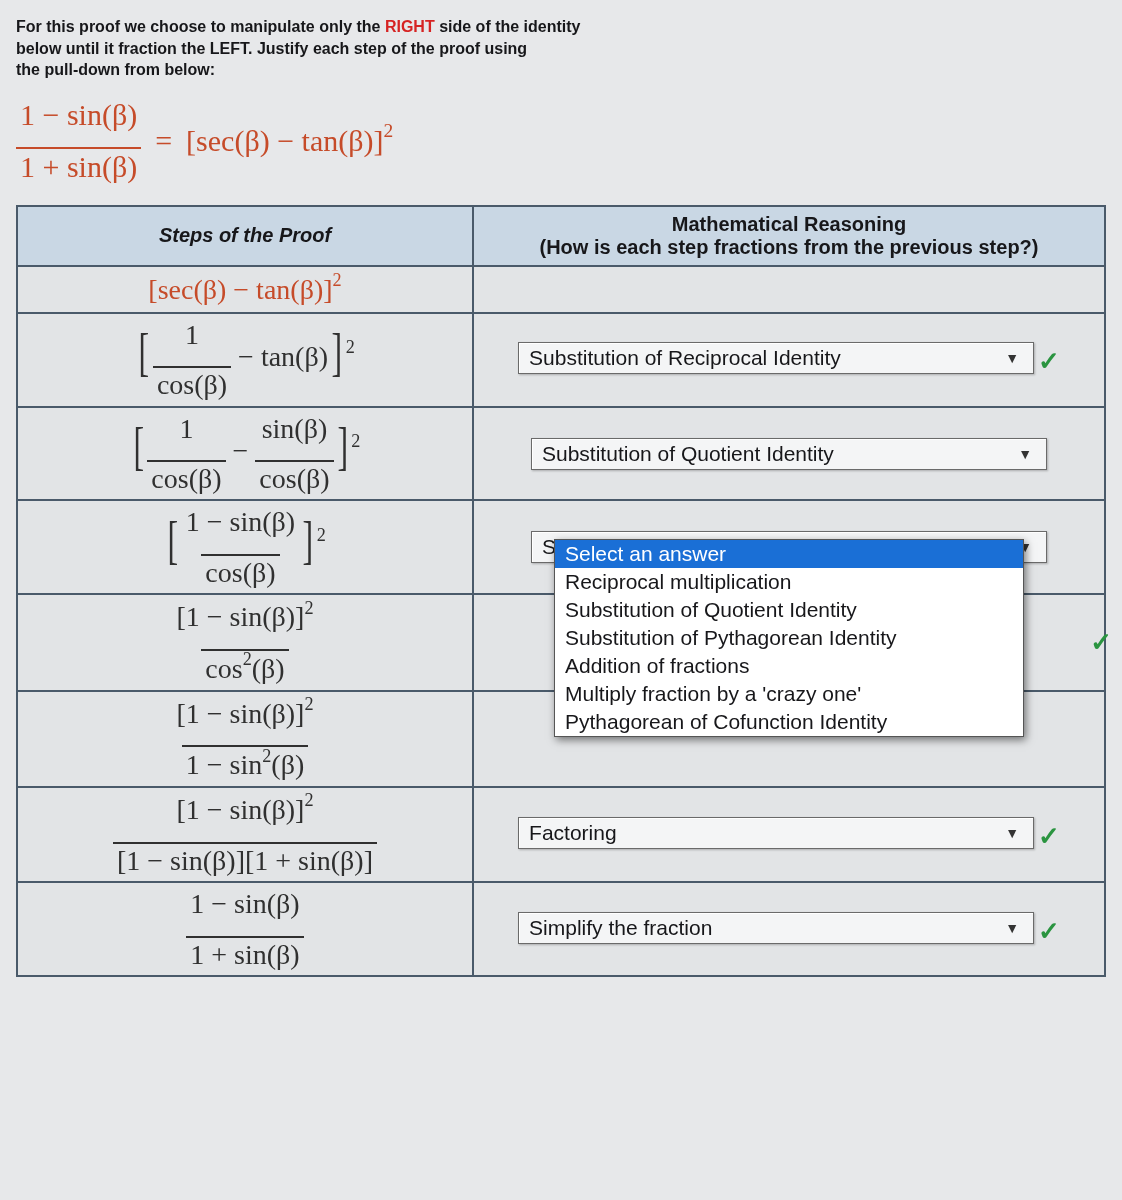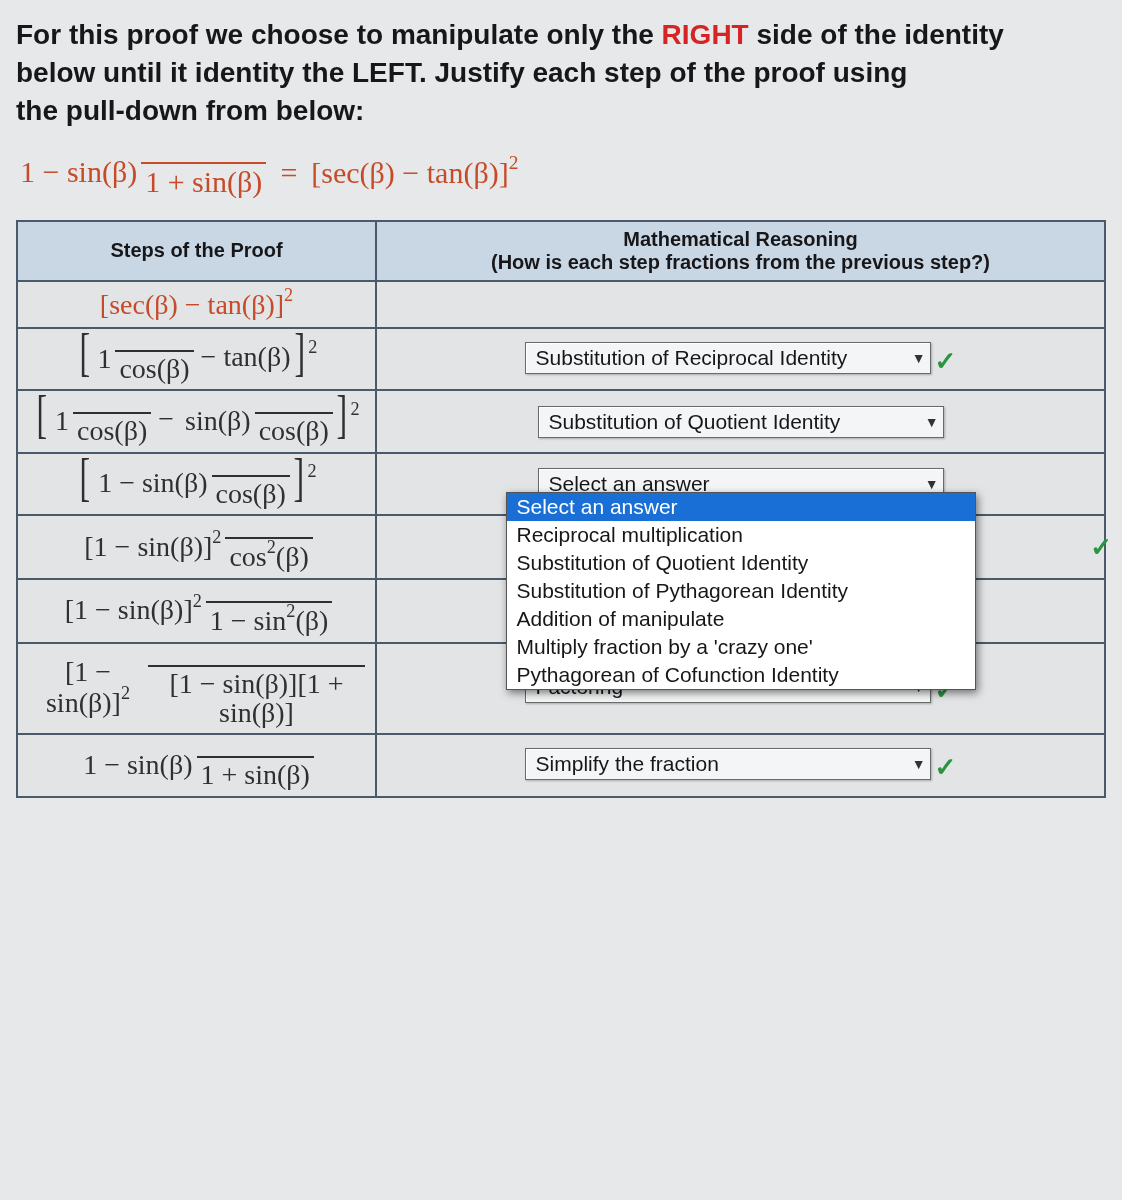--- a/index.html
+++ b/index.html
@@ -6,37 +6,37 @@
   body {
     margin: 0;
     padding: 16px;
     font-family: "Times New Roman", serif;
     background: #e7e8ea;
     color: #17171a;
     width: 1122px;
   }
   .instructions {
     font-family: Verdana, sans-serif;
-    font-size: 28px;
+    font-size: 16px;
     font-weight: bold;
     line-height: 1.35;
     margin-bottom: 18px;
   }
   .red { color: #d62323; }
   .identity {
     font-size: 30px;
     color: #c64b29;
     display: flex;
     align-items: center;
     gap: 14px;
     margin-bottom: 22px;
   }
   .frac {
     display: inline-flex;
-    flex-direction: row;
+    flex-direction: column;
     align-items: center;
     vertical-align: middle;
     line-height: 1.05;
   }
   .frac .num { padding: 0 4px 2px; }
   .frac .den { padding: 2px 4px 0; border-top: 2px solid currentColor; margin-top: 15px; }
   .sup { font-size: 0.65em; vertical-align: super; position: relative; top: -0.15em; }
   table.proof {
     border-collapse: collapse;
     width: 100%;
@@ -47,39 +47,39 @@
     border: 2px solid #4a5a6a;
     padding: 6px 10px;
     vertical-align: middle;
   }
   table.proof th {
     background: #c9d7e4;
     font-family: Verdana, sans-serif;
     font-weight: bold;
     font-size: 20px;
   }
-  .step-col { width: 359px; }
+  .step-col { width: 456px; font-style: italic; }
   .step {
     font-size: 28px;
     color: #303030;
     text-align: center;
     line-height: 1.1;
   }
   .step.red { color: #c64b29; }
   .reason-cell { position: relative; text-align: center; }
   .select {
     display: inline-flex;
     align-items: center;
     justify-content: space-between;
     border: 1px solid #6a6a6a;
     background: #f4f5f6;
     font-family: Arial, sans-serif;
     font-size: 21px;
-    padding: 3px 4px 3px 10px;
-    width: 406px;
+    padding: 3px 14px 3px 10px;
+    width: 516px;
     cursor: pointer;
     box-shadow: inset 1px 1px 0 #fff, 1px 1px 2px rgba(0,0,0,0.25);
   }
   .select .arrow {
     font-size: 14px;
     color: #333;
   }
   .check {
     color: #2a9440;
     font-size: 26px;
@@ -123,21 +123,21 @@
     font-size: 26px;
     font-weight: bold;
     z-index: 5;
   }
 </style>
 </head>
 <body>
 
 <div class="instructions">
   <span>For this proof we choose to manipulate only the </span><span class="red">RIGHT</span><span> side of the identity</span><br>
-  <span>below until it identity the </span><span>LEFT</span><span>. Justify each step of the proof using</span><br>
+  <span>below until it fraction the </span><span>LEFT</span><span>. Justify each step of the proof using</span><br>
   <span>the pull-down from below:</span>
 </div>
 
 <div class="identity">
   <span class="frac">
     <span class="num">1 − sin(β)</span>
     <span class="den">1 + sin(β)</span>
   </span>
   <span>=</span>
   <span>
@@ -207,21 +207,21 @@
       <td class="reason-cell row-rel">
         <span class="select">
           <span>Select an answer</span>
           <span class="arrow">▼</span>
         </span>
         <div class="dropdown">
           <div class="opt selected">Select an answer</div>
           <div class="opt">Reciprocal multiplication</div>
           <div class="opt">Substitution of Quotient Identity</div>
           <div class="opt">Substitution of Pythagorean Identity</div>
-          <div class="opt">Addition of manipulate</div>
+          <div class="opt">Addition of fractions</div>
           <div class="opt">Multiply fraction by a 'crazy one'</div>
           <div class="opt">Pythagorean of Cofunction Identity</div>
         </div>
       </td>
     </tr>
 
     <tr>
       <td class="step">
         <span class="frac">
           <span class="num"><span>[1 − sin(β)]</span><span class="sup">2</span></span>

